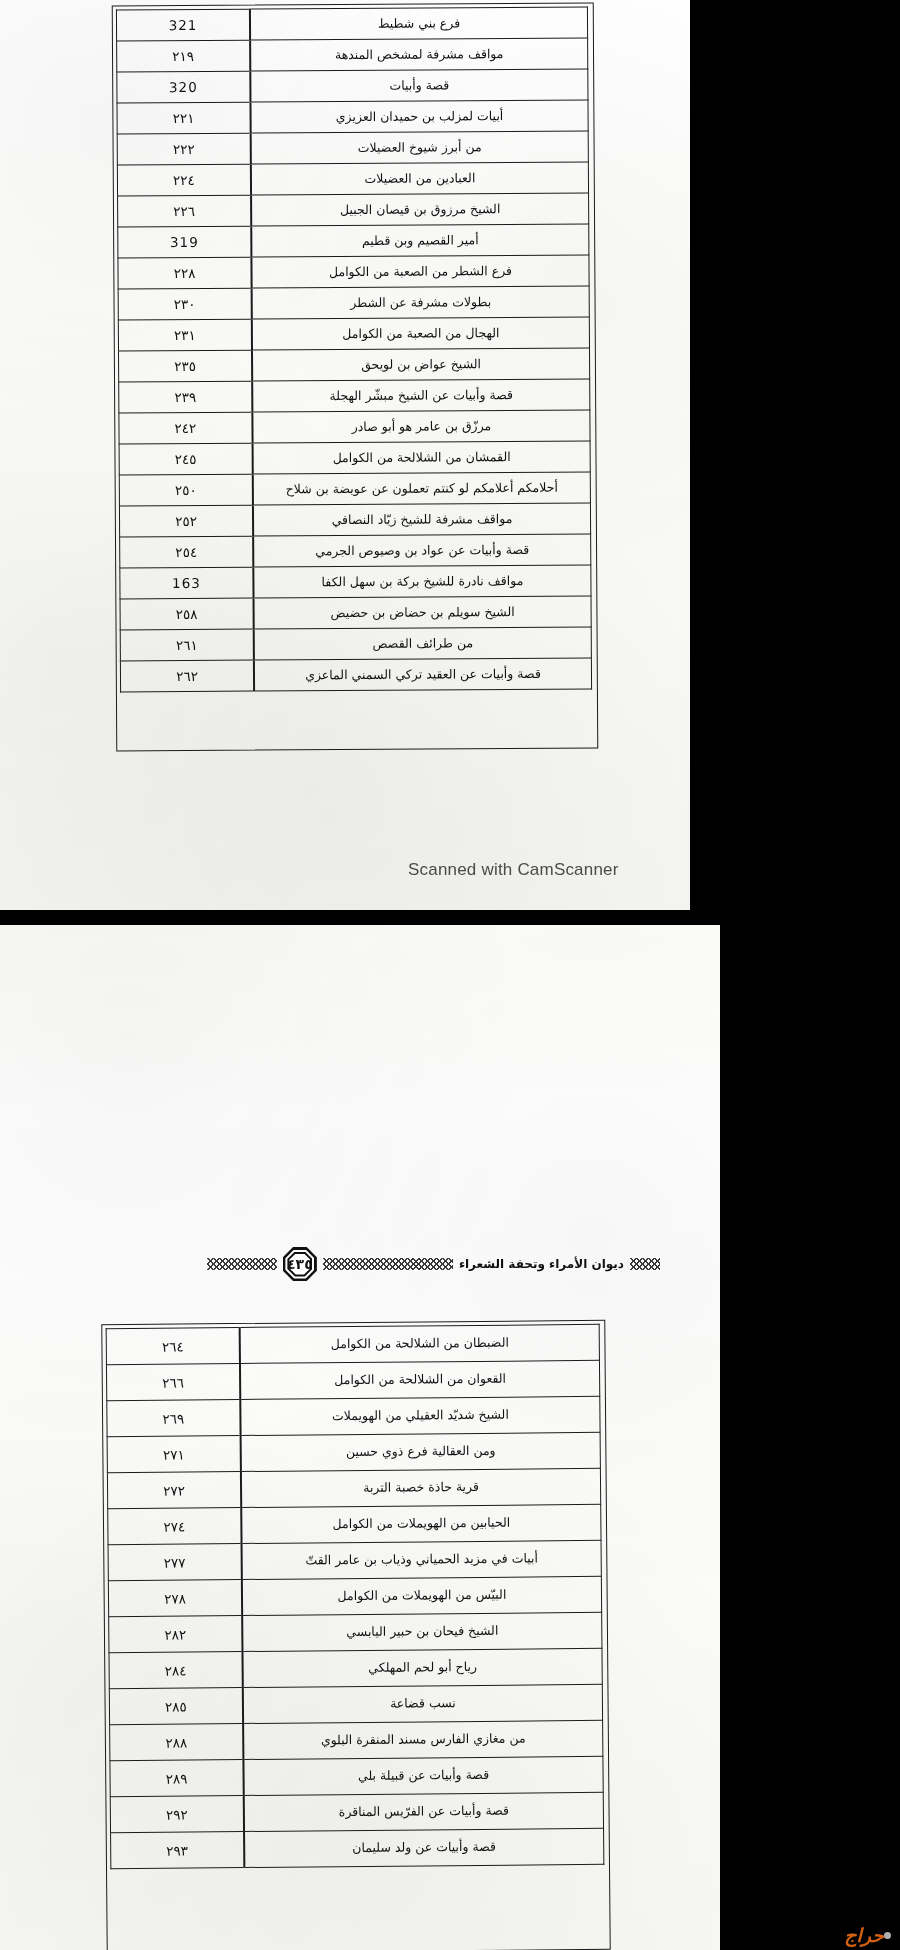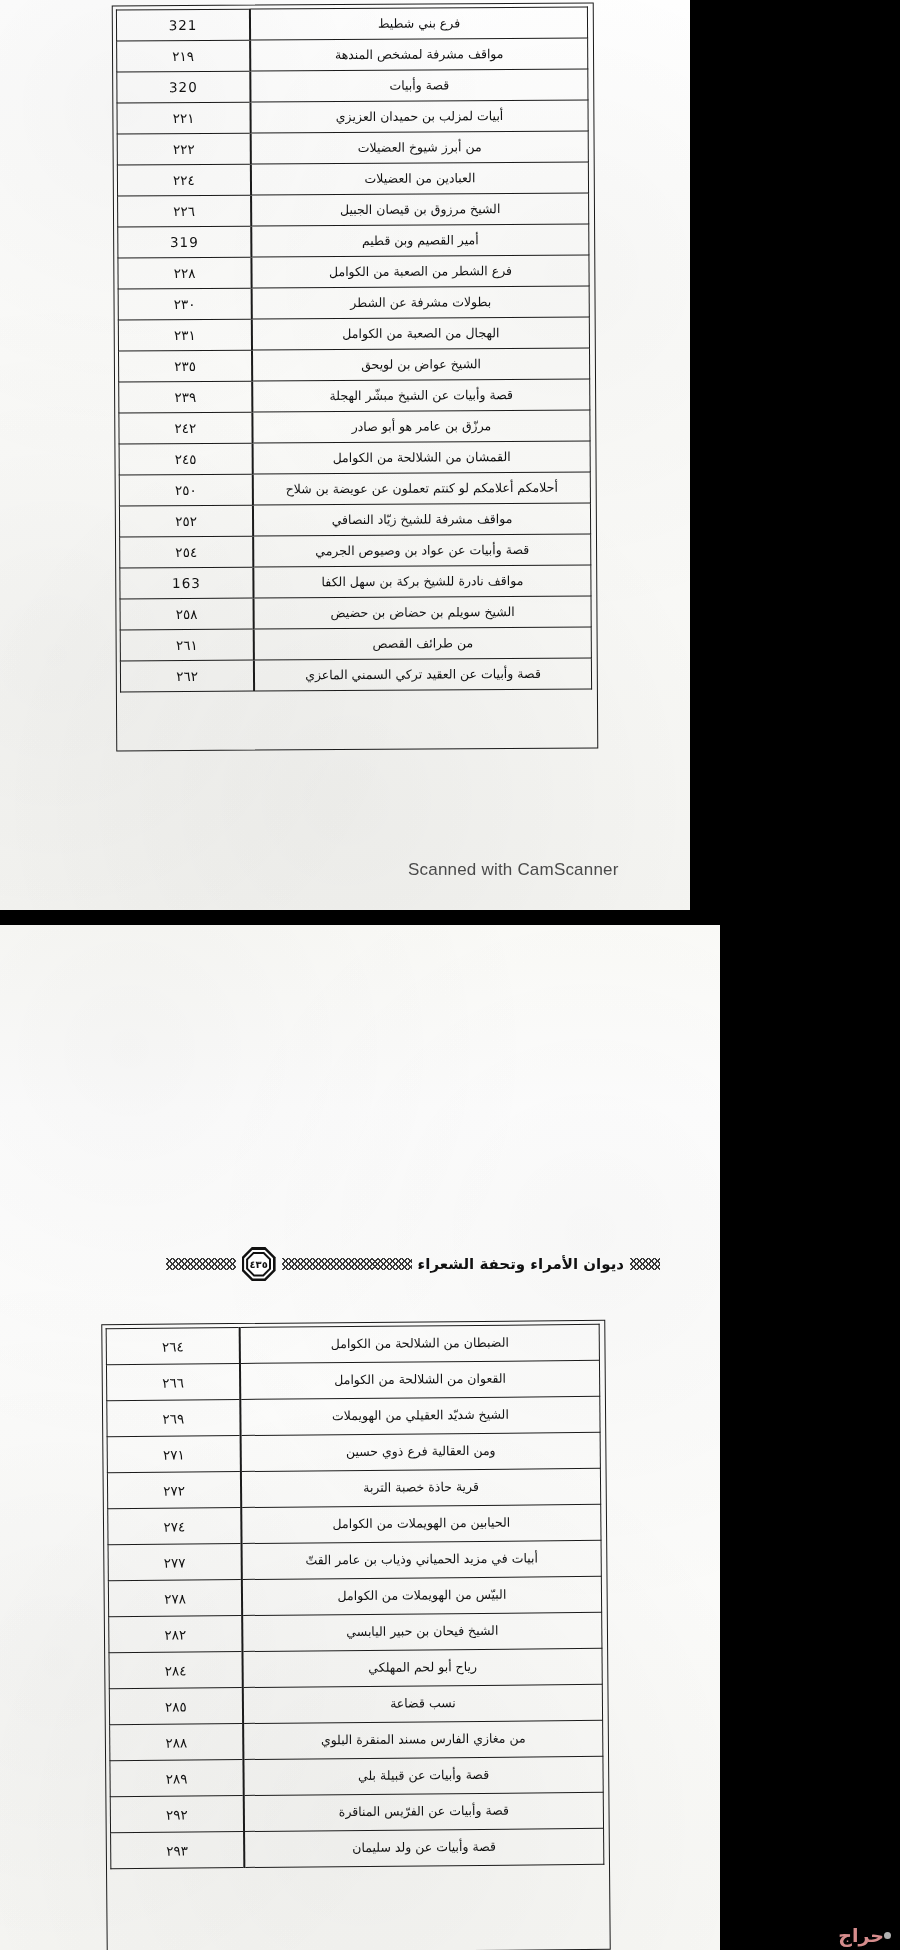--- a/index.html
+++ b/index.html
@@ -23,41 +23,41 @@
     background:
       radial-gradient(circle at 18% 12%, rgba(0,0,0,.035) 0%, rgba(0,0,0,0) 38%),
       radial-gradient(circle at 82% 30%, rgba(0,0,0,.028) 0%, rgba(0,0,0,0) 42%),
       radial-gradient(circle at 50% 88%, rgba(0,0,0,.04) 0%, rgba(0,0,0,0) 45%),
       radial-gradient(circle at 8% 72%, rgba(0,0,0,.03) 0%, rgba(0,0,0,0) 40%);}
 
   
   .bookhdr{position:absolute;left:88px;top:1246px;width:572px;height:36px;
     display:flex;align-items:center;direction:rtl;gap:6px;}
   .hdr-title{font-family:"DejaVu Sans","Liberation Sans",sans-serif;
-    font-weight:bold;font-size:15px;color:#111;white-space:nowrap;letter-spacing:0px;}
+    font-weight:bold;font-size:12px;color:#111;white-space:nowrap;letter-spacing:0px;}
   .zig{flex:0 0 auto;height:12px;align-self:center;position:relative;overflow:hidden;}
   .zig::before{content:"";position:absolute;left:0;top:0;width:100%;height:100%;
     background-image:
       repeating-linear-gradient(135deg,#1a1a1a 0 1.4px,transparent 1.4px 4.2px),
       repeating-linear-gradient(45deg,#1a1a1a 0 1.4px,transparent 1.4px 4.2px);
     opacity:.85;}
   .zig.z-short{width:30px;}
   .zig.z-mid{width:130px;}
   .zig.z-long{width:70px;}
   .octo{flex:0 0 auto;width:34px;height:34px;display:flex;align-items:center;justify-content:center;
     position:relative;}
   .octo .o1{position:absolute;inset:0;background:#111;
     clip-path:polygon(30% 0,70% 0,100% 30%,100% 70%,70% 100%,30% 100%,0 70%,0 30%);}
   .octo .o2{position:absolute;inset:2.5px;background:#fff;
     clip-path:polygon(30% 0,70% 0,100% 30%,100% 70%,70% 100%,30% 100%,0 70%,0 30%);}
   .octo .o3{position:absolute;inset:4.5px;background:#111;
     clip-path:polygon(30% 0,70% 0,100% 30%,100% 70%,70% 100%,30% 100%,0 70%,0 30%);}
   .octo .o4{position:absolute;inset:6.5px;background:#fff;
     clip-path:polygon(30% 0,70% 0,100% 30%,100% 70%,70% 100%,30% 100%,0 70%,0 30%);}
-  .octo .num{position:relative;z-index:3;font-size:10px;font-weight:bold;color:#111;}
+  .octo .num{position:relative;z-index:3;font-size:14px;font-weight:bold;color:#111;}
 
   
   .toc{position:absolute;border-collapse:collapse;background:transparent;
        direction:rtl;table-layout:fixed;}
   .toc.t1{left:118px;top:8px;width:472px;transform:rotate(-0.35deg);}
   .toc.t2{left:108px;top:1326px;width:494px;transform:rotate(-0.5deg);}
   .toc td{border:1px solid #1b1b1b;padding:0 8px;vertical-align:middle;
     font-family:"DejaVu Sans","Liberation Sans",sans-serif;color:#111;}
   .toc .c-title{text-align:center;font-size:12.5px;line-height:1.15;white-space:nowrap;
     overflow:hidden;}
@@ -71,21 +71,21 @@
   .frame{position:absolute;border:1px solid #1b1b1b;pointer-events:none;}
   .frame.f1{left:114px;top:4px;width:480px;height:744px;transform:rotate(-0.35deg);}
   .frame.f2{left:104px;top:1322px;width:502px;height:628px;transform:rotate(-0.5deg);}
 
   
   .camscanner{position:absolute;left:408px;top:860px;
     font-family:"Liberation Sans",sans-serif;font-size:17px;color:#4a4a4a;
     letter-spacing:.2px;direction:ltr;}
   .corner-wm{position:absolute;right:6px;bottom:4px;direction:rtl;
     font-family:"DejaVu Sans",sans-serif;font-size:19px;font-weight:bold;
-    color:#fca5a5;opacity:.85;letter-spacing:1px;}
+    color:#f97316;opacity:.85;letter-spacing:1px;font-style:italic;}
   .corner-wm .dot{display:inline-block;width:7px;height:7px;border-radius:50%;
     background:#cfcfcf;margin:0 3px 2px 0;vertical-align:middle;}
 </style>
 </head>
 <body>
 
 <div class="canvas">
 
   <div class="sheet p1">
     <div class="mottle"></div>

